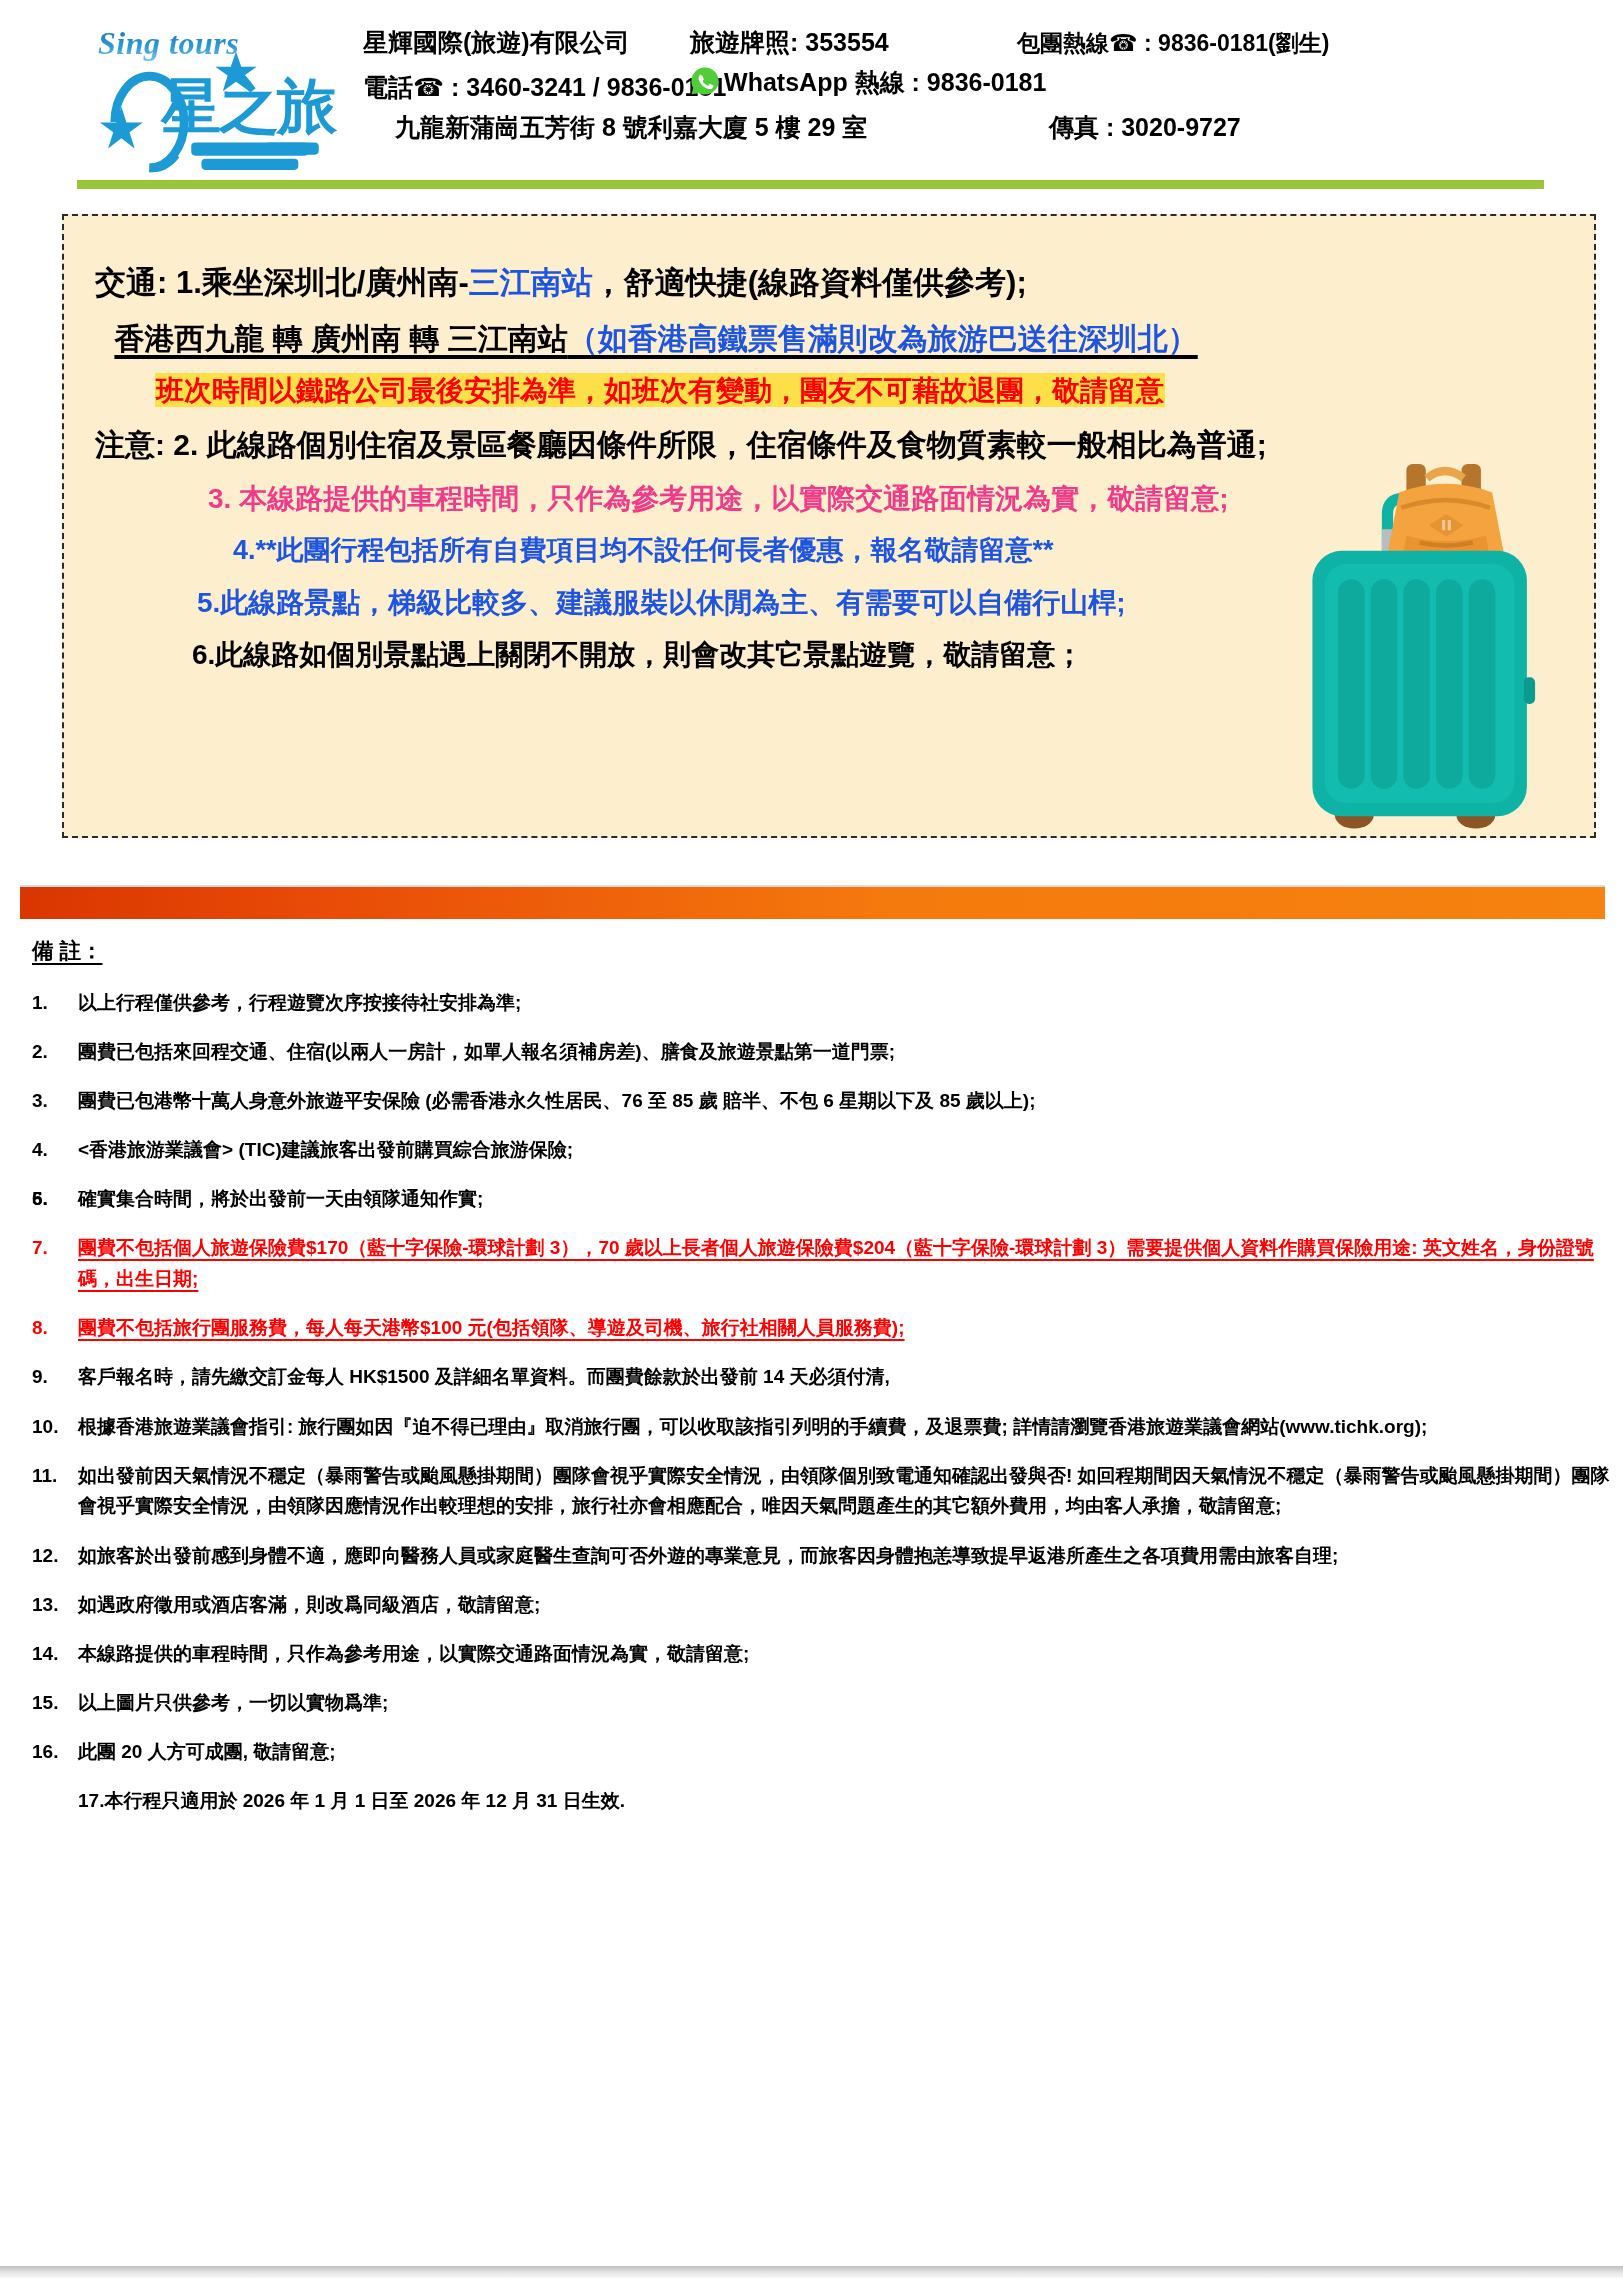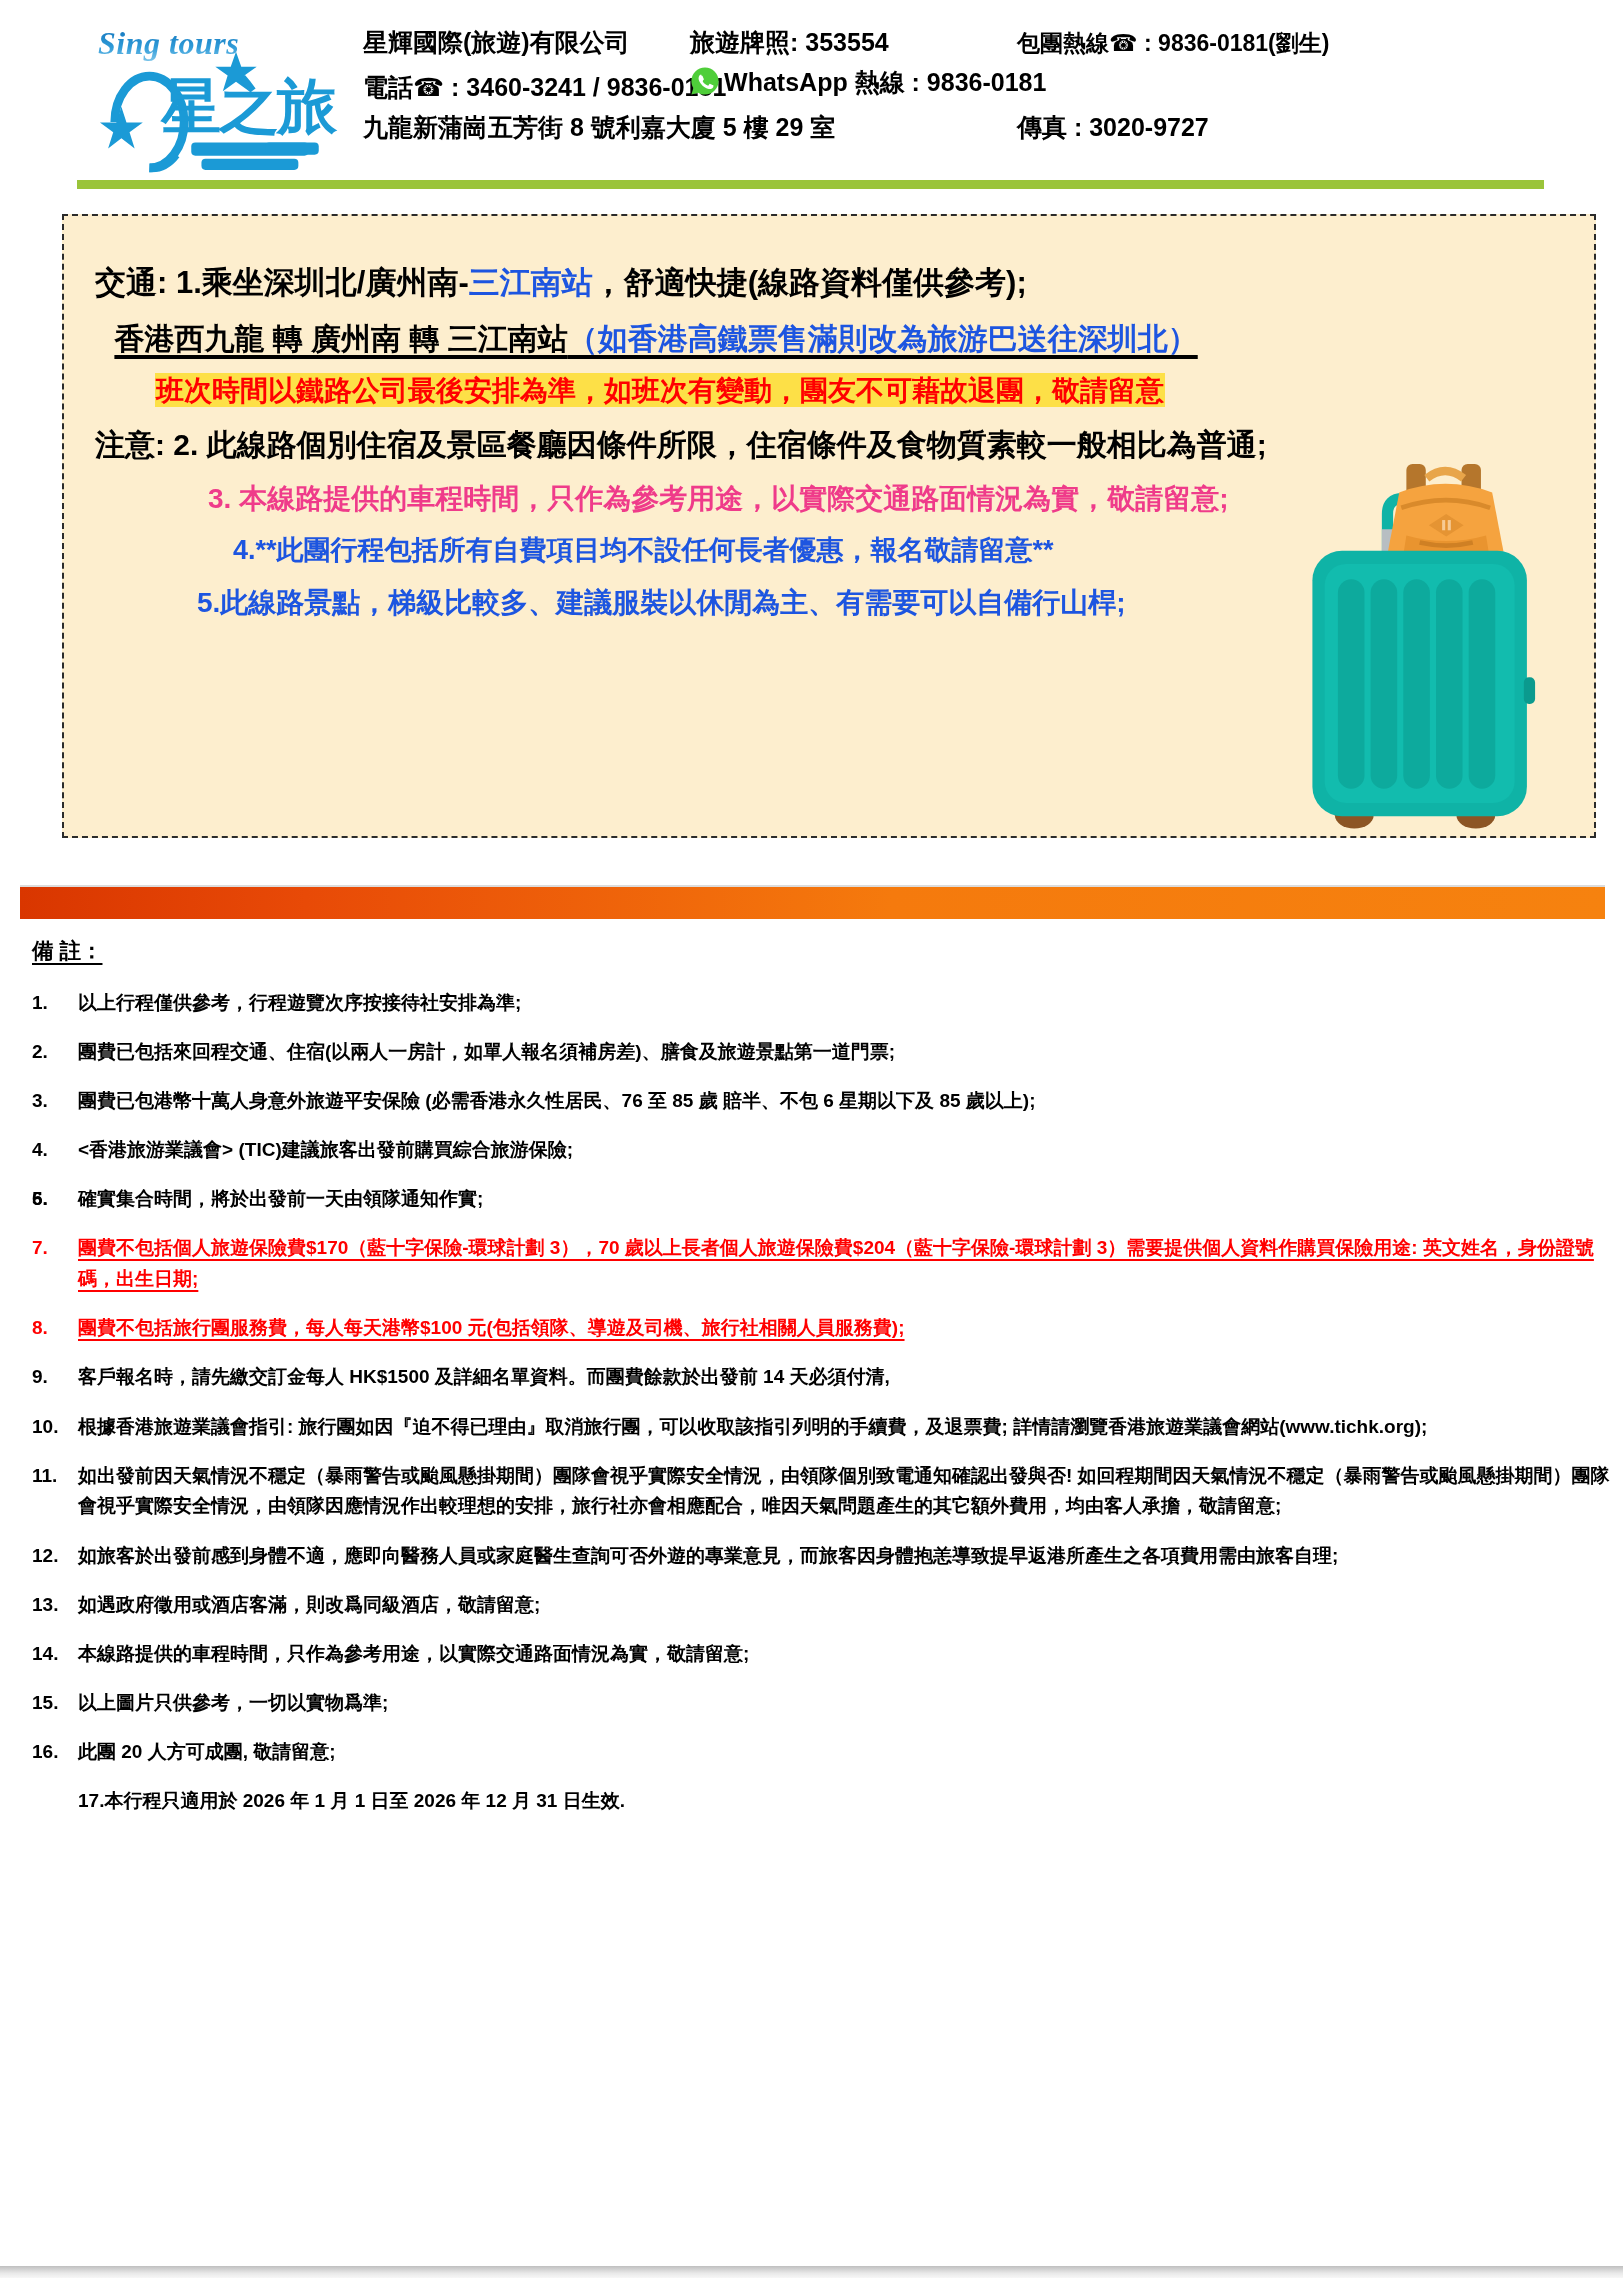--- a/index.html
+++ b/index.html
@@ -264,21 +264,21 @@
           <svg width="30" height="30" viewBox="0 0 64 64">
             <path d="M32 3C16 3 3 16 3 32c0 5.5 1.5 10.6 4.2 15L3 61l14.4-4.1C21.6 59.5 26.6 61 32 61c16 0 29-13 29-29S48 3 32 3z" fill="#4fce3a"></path>
             <path d="M24 18c-1.4 0-2.6.6-3.4 1.7-1 1.4-2.3 3.8-2.3 7.1 0 3.3 2.4 7.7 3.4 9 1 1.4 5.5 8.4 13.3 11.4 6.5 2.5 7.8 2 9.2 1.9 1.4-.1 4.6-1.9 5.3-3.7.6-1.8.6-3.3.5-3.7-.2-.4-.7-.6-1.4-1-.7-.4-4.6-2.3-5.3-2.5-.7-.3-1.2-.4-1.7.4-.5.8-2 2.5-2.4 3-.4.5-.9.6-1.6.2-.7-.4-3.2-1.2-6.1-3.8-2.3-2-3.8-4.5-4.2-5.2-.4-.7 0-1.1.3-1.5.3-.3.7-.9 1.1-1.3.4-.4.5-.8.7-1.3.2-.5.1-1-.1-1.4-.2-.4-1.7-4.2-2.3-5.7-.6-1.4-1.2-1.6-1.7-1.6H24z" fill="#fff"></path>
           </svg>
         </span>
         <span class="hdr-b">WhatsApp 熱線 : 9836-0181</span>
       </div>
       <div class="col3"></div>
     </div>
     <div class="hdr-row">
-      <div class="col1 hdr-b" style="width:654px;">九龍新蒲崗五芳街 8 號利嘉大廈 5 樓 29 室</div>
+      <div class="col1 hdr-b" style="width:654px;margin-left:32px;">九龍新蒲崗五芳街 8 號利嘉大廈 5 樓 29 室</div>
       <div class="col3 hdr-b">傳真 : 3020-9727</div>
     </div>
   </div>
 
   <div class="green-bar"></div>
 </div>
 
 <div class="notice-wrap">
   <div class="notice-box">
 
@@ -293,20 +293,21 @@
       </div>
 
       <div class="n-line n-hl">
         <span>班次時間以鐵路公司最後安排為準，如班次有變動，團友不可藉故退團，敬請留意</span>
       </div>
 
       <div class="n-line n3">注意: 2. 此線路個別住宿及景區餐廳因條件所限，住宿條件及食物質素較一般相比為普通;</div>
       <div class="n-line n4">3. 本線路提供的車程時間，只作為參考用途，以實際交通路面情況為實，敬請留意;</div>
       <div class="n-line n5">4.**此團行程包括所有自費項目均不設任何長者優惠，報名敬請留意**</div>
       <div class="n-line n6">5.此線路景點，梯級比較多、建議服裝以休閒為主、有需要可以自備行山桿;</div>
+      <div class="n-line n7">6.此線路如個別景點遇上關閉不開放，則會改其它景點遊覽，敬請留意；</div>
     </div>
 
     <svg class="luggage" viewBox="0 0 560 780">
 
       <rect x="222" y="52" width="38" height="80" rx="12" fill="#b5762c"></rect>
       <rect x="330" y="52" width="38" height="80" rx="12" fill="#b5762c"></rect>
 
       <path d="M185 290 L185 150 q0-30 30-30 h28" fill="none" stroke="#0fb3a6" stroke-width="22" stroke-linecap="round"></path>
       <rect x="174" y="180" width="24" height="120" fill="#b7bec2"></rect>
 

